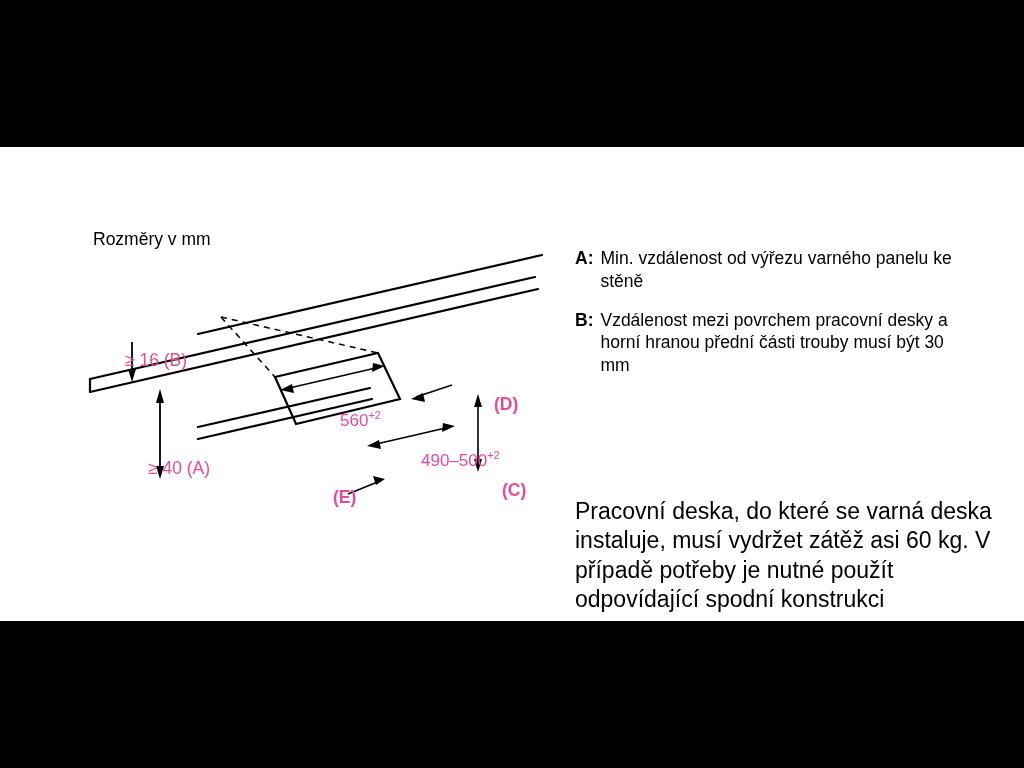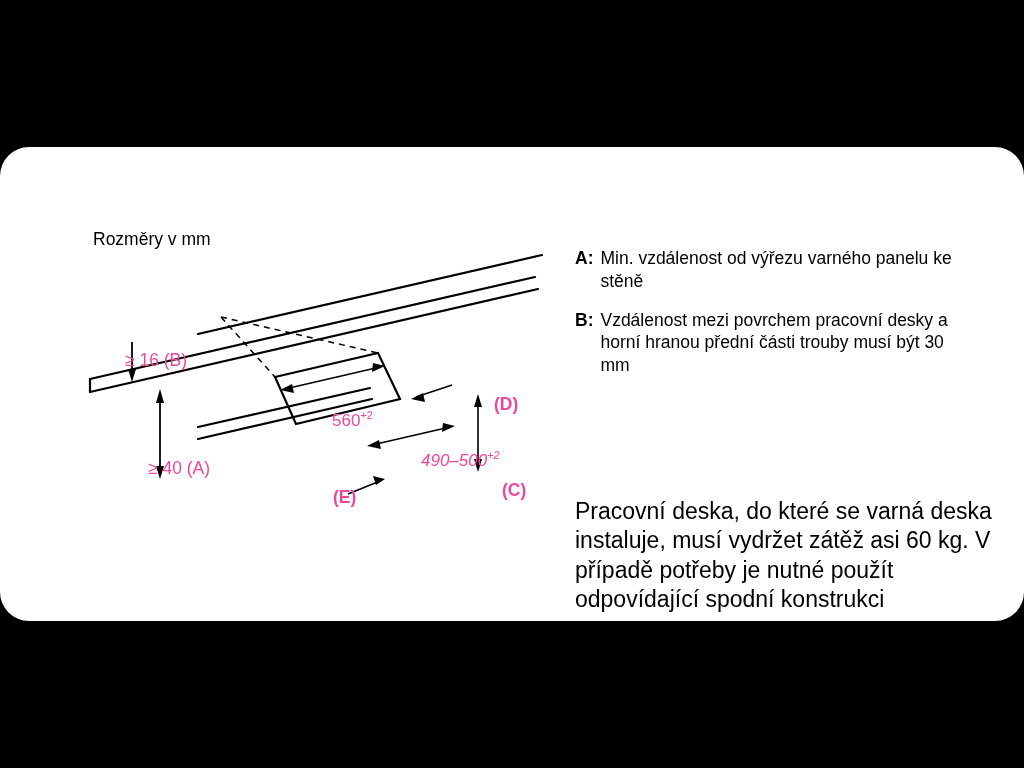--- a/index.html
+++ b/index.html
@@ -21,21 +21,20 @@
     height: 768px;
     background: #000;
   }
   #sheet {
     position: absolute;
     left: 0;
     top: 147px;
     width: 1024px;
     height: 474px;
     background: #ffffff;
-    border-radius: 29px;
   }
 
   
   #diagram {
     position: absolute;
     left: 80px;
     top: 70px;
     width: 470px;
     height: 360px;
   }
@@ -60,22 +59,22 @@
     white-space: nowrap;
     margin-left: 40px;
   }
   .lbl b { font-weight: bold; }
 
   #lbl-b   { left: 5px;   top: 133px; }
   #lbl-a   { left: 28px;  top: 241px; }
   #lbl-d   { left: 374px; top: 177px; }
   #lbl-c   { left: 382px; top: 263px; }
   #lbl-e   { left: 213px; top: 270px; }
-  #lbl-560 { left: 212px; top: 192px; font-size: 17px; text-align: center;}
-  #lbl-490 { left: 301px; top: 232px; font-size: 17px; font-style: italic;}
+  #lbl-560 { left: 220px; top: 192px; font-size: 17px; text-align: center;}
+  #lbl-490 { left: 301px; top: 232px; font-size: 17px;}
   .sup { font-size: 11px; vertical-align: super; }
 
   
   #tbl {
     position: absolute;
     left: 113px;
     top: 500px;
     width: 228px;
     border-collapse: collapse;
     font-size: 17.5px;

